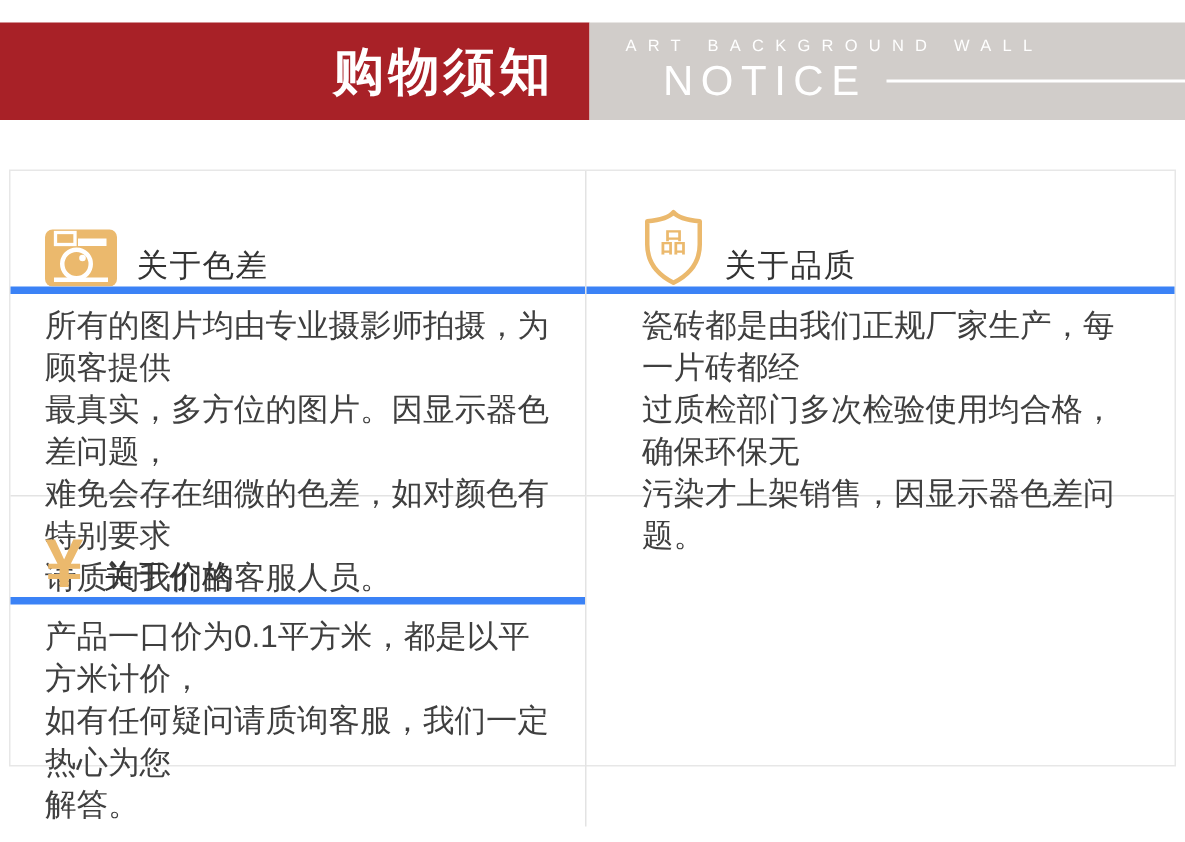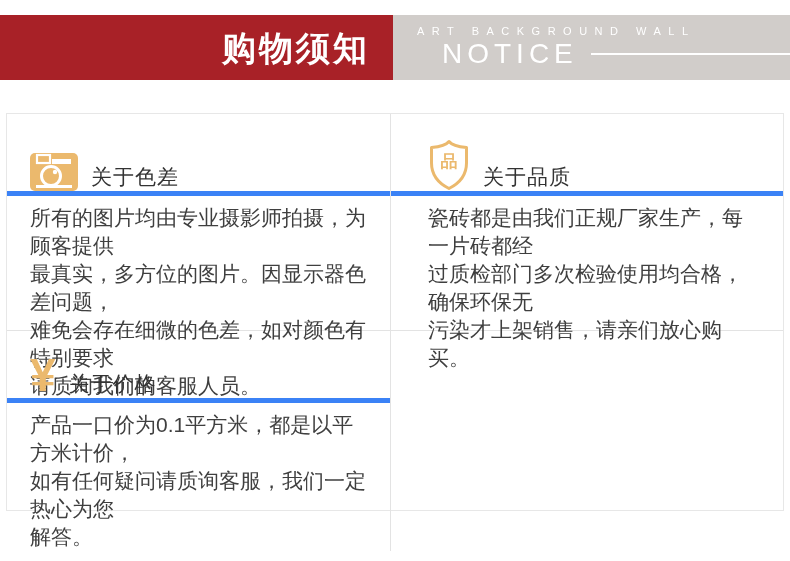--- a/index.html
+++ b/index.html
@@ -167,21 +167,21 @@
         <span class="icon-wrap">
           <svg width="42" height="52" viewBox="0 0 42 52" aria-hidden="true">
             <path d="M21 2.5 C23 5 27 7.5 38.5 8.5 L38.5 24 C38.5 37 31 44.5 21 49.5 C11 44.5 3.5 37 3.5 24 L3.5 8.5 C15 7.5 19 5 21 2.5 Z" fill="none" stroke="#EBB96D" stroke-width="3" stroke-linejoin="round"></path>
             <text x="21" y="28" text-anchor="middle" font-size="17" font-weight="bold" fill="#EBB96D">品</text>
           </svg>
         </span>
         <span class="heading">关于品质</span>
       </div>
       <div class="cell-body">瓷砖都是由我们正规厂家生产，每一片砖都经
 过质检部门多次检验使用均合格，确保环保无
-污染才上架销售，请亲们放心购买。</div>
+污染才上架销售，因显示器色差问题。</div>
     </div>
 
     <div class="cell row2 colL">
       <div class="cell-header">
         <span class="icon-wrap">
           <span class="yen-glyph">¥</span>
         </span>
         <span class="heading">关于价格</span>
       </div>
       <div class="cell-body">产品一口价为0.1平方米，都是以平方米计价，

